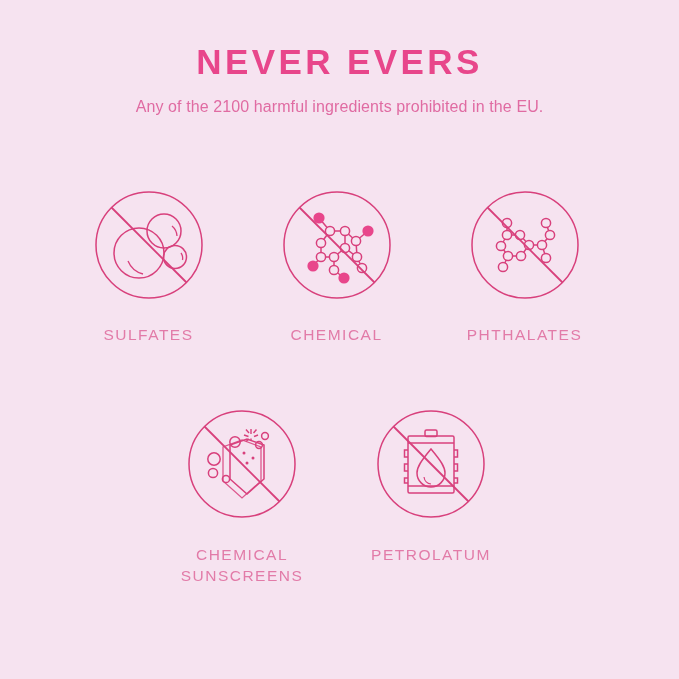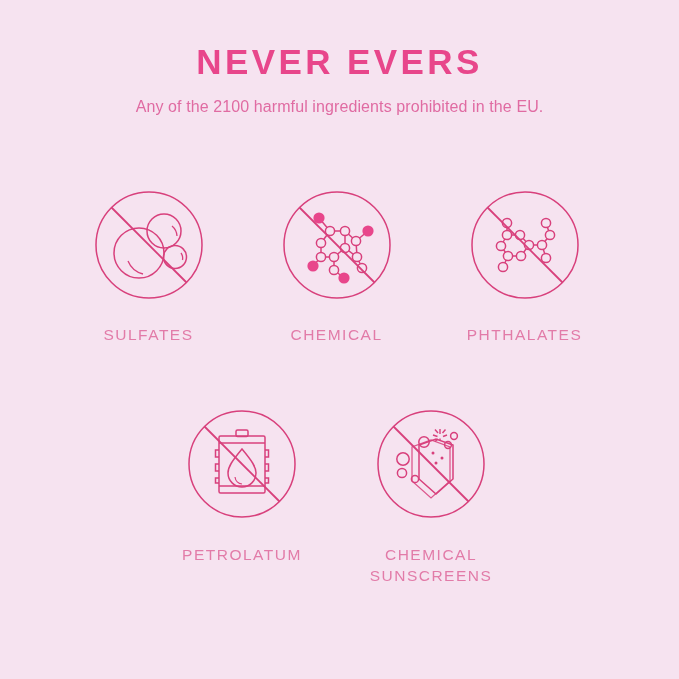--- a/index.html
+++ b/index.html
@@ -194,46 +194,20 @@
 
     </div>
 
     <div class="row row-bottom">
 
       <div class="cell cell-bottom">
         <svg class="badge" viewBox="0 0 110 110">
           <g fill="none" stroke="#d8407c" stroke-width="1.5">
             <circle cx="55" cy="55" r="53"></circle>
 
-            <rect x="32" y="27" width="46" height="57" rx="1.5"></rect>
-            <rect x="49" y="21" width="12" height="6.5" rx="1.5"></rect>
-            <line x1="32" y1="34" x2="78" y2="34"></line>
-            <line x1="32" y1="77" x2="78" y2="77"></line>
-
-            <path d="M32 41 h-3.5 v7 h3.5"></path>
-            <path d="M32 55 h-3.5 v7 h3.5"></path>
-            <path d="M32 69 h-3.5 v5 h3.5"></path>
-
-            <path d="M78 41 h3.5 v7 h-3.5"></path>
-            <path d="M78 55 h3.5 v7 h-3.5"></path>
-            <path d="M78 69 h3.5 v5 h-3.5"></path>
-
-            <path d="M55 40 C45 52 41 58 41 64 a14 14 0 0 0 28 0 c0-6-4-12-14-24 Z"></path>
-            <path d="M48 68 a8 8 0 0 0 7 7" stroke-width="1.2"></path>
-            <line x1="17.5" y1="17.5" x2="92.5" y2="92.5" stroke-width="1.8"></line>
-          </g>
-        </svg>
-        <div class="cell-label">PETROLATUM</div>
-      </div>
-
-      <div class="cell cell-bottom">
-        <svg class="badge" viewBox="0 0 110 110">
-          <g fill="none" stroke="#d8407c" stroke-width="1.5">
-            <circle cx="55" cy="55" r="53"></circle>
-
             <path d="M36 38 v34 l19 17 l19 -17 v-34 l-19 -7 Z" stroke-width="1.3" opacity="0.85"></path>
 
             <path d="M43 36 v34 l17 15 l17 -15 v-34 l-17 -6 Z"></path>
 
             <circle cx="48" cy="33" r="5.2"></circle>
             <circle cx="72" cy="36" r="3.4"></circle>
 
             <g stroke-width="1.4">
               <line x1="64" y1="20" x2="64" y2="25"></line>
               <line x1="64" y1="29.5" x2="64" y2="32"></line>
@@ -252,16 +226,42 @@
             <circle cx="57" cy="44" r="1.5" fill="#d8407c" stroke="none"></circle>
             <circle cx="66" cy="49" r="1.5" fill="#d8407c" stroke="none"></circle>
             <circle cx="60" cy="54" r="1.5" fill="#d8407c" stroke="none"></circle>
             <line x1="17.5" y1="17.5" x2="92.5" y2="92.5" stroke-width="1.8"></line>
           </g>
         </svg>
         <div class="cell-label">CHEMICAL
 SUNSCREENS</div>
       </div>
 
+      <div class="cell cell-bottom">
+        <svg class="badge" viewBox="0 0 110 110">
+          <g fill="none" stroke="#d8407c" stroke-width="1.5">
+            <circle cx="55" cy="55" r="53"></circle>
+
+            <rect x="32" y="27" width="46" height="57" rx="1.5"></rect>
+            <rect x="49" y="21" width="12" height="6.5" rx="1.5"></rect>
+            <line x1="32" y1="34" x2="78" y2="34"></line>
+            <line x1="32" y1="77" x2="78" y2="77"></line>
+
+            <path d="M32 41 h-3.5 v7 h3.5"></path>
+            <path d="M32 55 h-3.5 v7 h3.5"></path>
+            <path d="M32 69 h-3.5 v5 h3.5"></path>
+
+            <path d="M78 41 h3.5 v7 h-3.5"></path>
+            <path d="M78 55 h3.5 v7 h-3.5"></path>
+            <path d="M78 69 h3.5 v5 h-3.5"></path>
+
+            <path d="M55 40 C45 52 41 58 41 64 a14 14 0 0 0 28 0 c0-6-4-12-14-24 Z"></path>
+            <path d="M48 68 a8 8 0 0 0 7 7" stroke-width="1.2"></path>
+            <line x1="17.5" y1="17.5" x2="92.5" y2="92.5" stroke-width="1.8"></line>
+          </g>
+        </svg>
+        <div class="cell-label">PETROLATUM</div>
+      </div>
+
     </div>
 
   </div>
 </div>
 
 </body></html>

